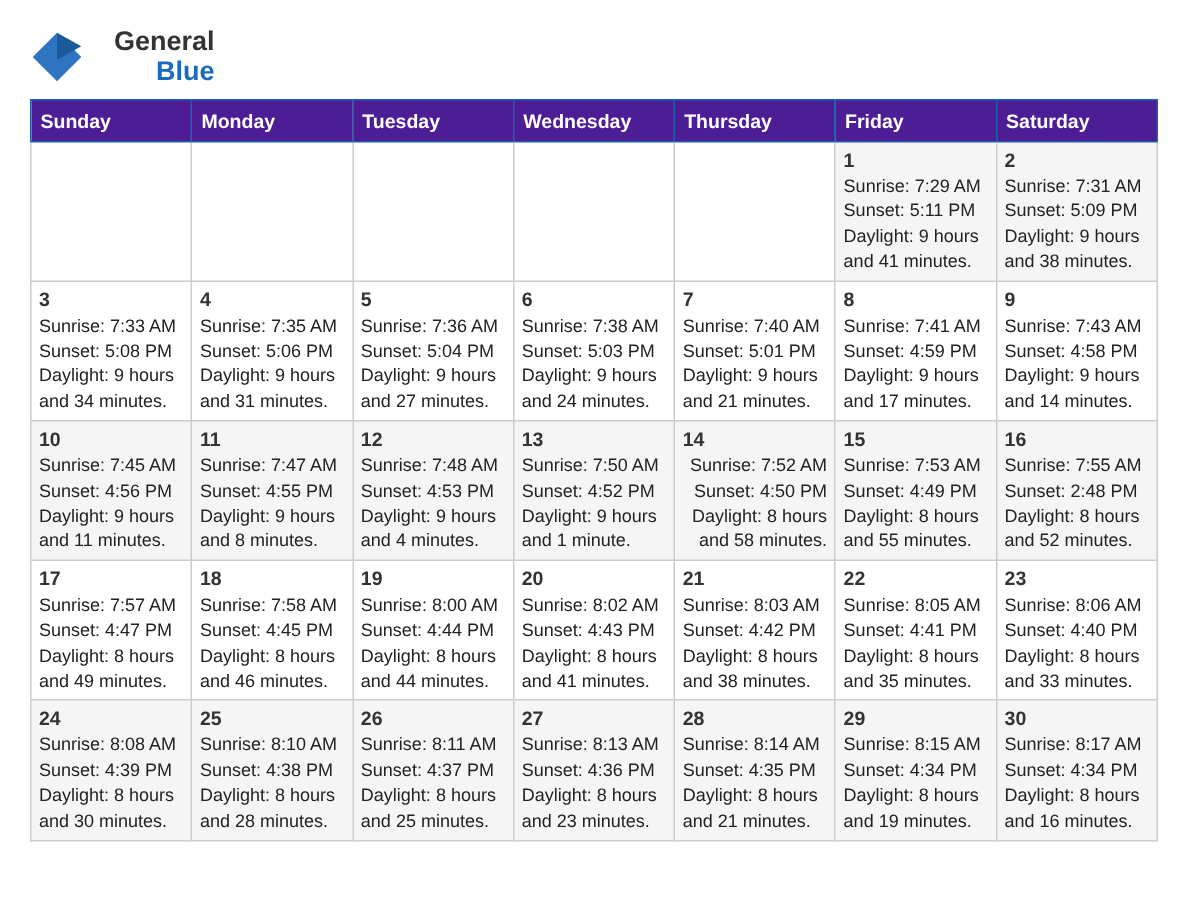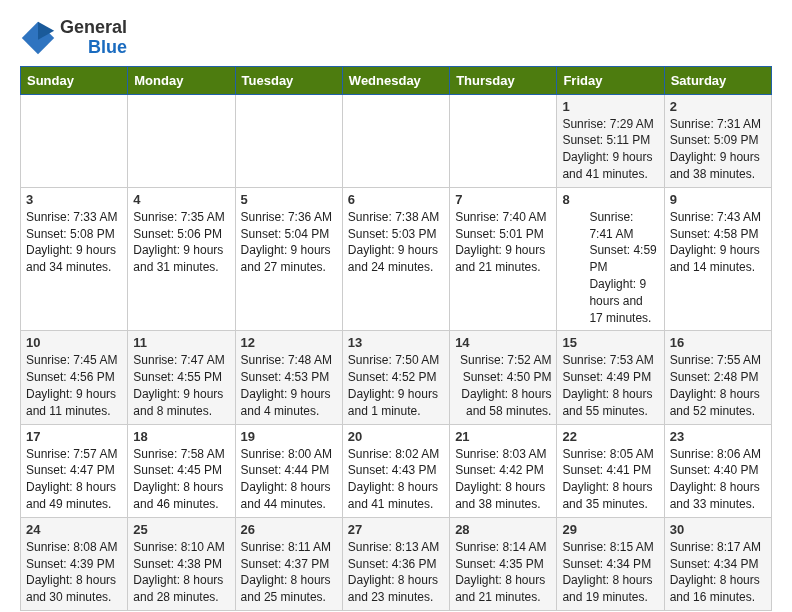--- a/index.html
+++ b/index.html
@@ -11,21 +11,21 @@
     }
     .header {
       display: flex;
       justify-content: space-between;
       align-items: flex-start;
       padding: 18px 20px 8px 20px;
     }
     .logo {
       display: flex;
       align-items: center;
-      gap: 0;
+      gap: 16px;
     }
     .logo-text {
       display: flex;
       flex-direction: column;
       line-height: 1.1;
     }
     .logo-general {
       font-size: 18px;
       font-weight: bold;
       color: #333;
@@ -54,21 +54,21 @@
       color: #555;
     }
     .calendar {
       width: 100%;
       border-collapse: collapse;
       padding: 0 10px;
       margin: 0 10px;
       width: calc(100% - 20px);
     }
     .calendar th {
-      background-color: #4d7c0f;
+      background-color: #4c1d95;
       color: #fff;
       font-size: 13px;
       font-weight: bold;
       padding: 6px 6px;
       text-align: left;
       border: 1px solid #2060a8;
     }
     .calendar td {
       vertical-align: top;
       border: 1px solid #ccc;
@@ -178,21 +178,21 @@
 Daylight: 9 hours and 24 minutes.</div>
           </td>
           <td>
             <span class="day-num">7</span>
             <div class="day-info" style="white-space: pre-line;">Sunrise: 7:40 AM
 Sunset: 5:01 PM
 Daylight: 9 hours and 21 minutes.</div>
           </td>
           <td>
             <span class="day-num">8</span>
-            <div class="day-info" style="white-space: pre-line; margin-left: 27px;">Sunrise: 7:41 AM
+            <div class="day-info" style="white-space: pre-line;">Sunrise: 7:41 AM
 Sunset: 4:59 PM
 Daylight: 9 hours and 17 minutes.</div>
           </td>
           <td>
             <span class="day-num">9</span>
             <div class="day-info" style="white-space: pre-line;">Sunrise: 7:43 AM
 Sunset: 4:58 PM
 Daylight: 9 hours and 14 minutes.</div>
           </td>
         </tr>

